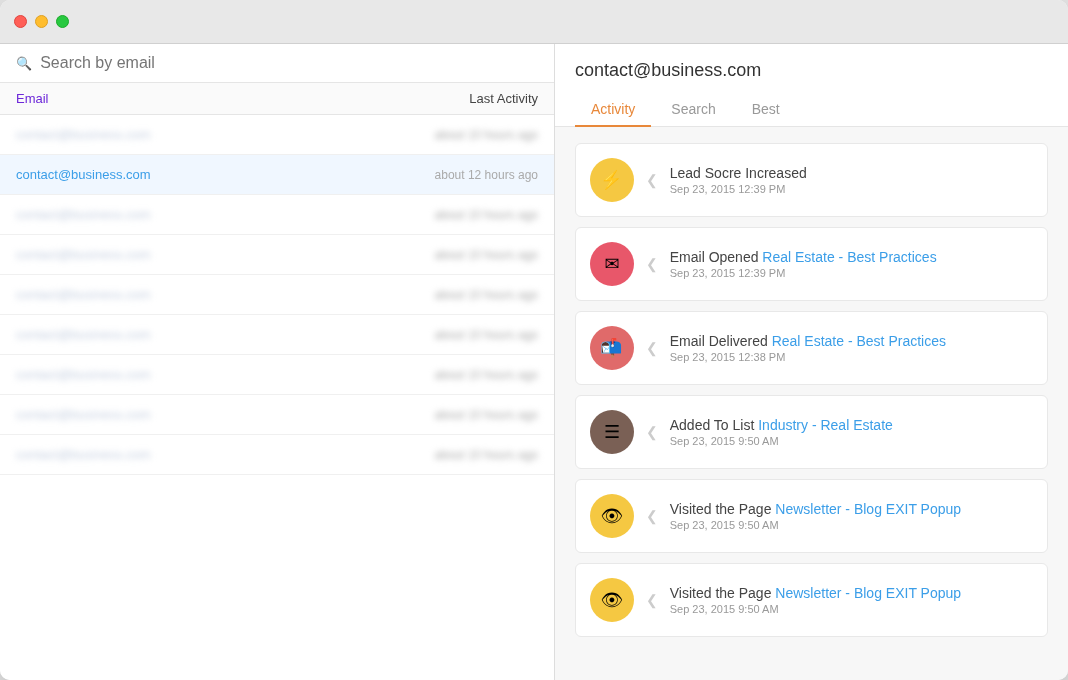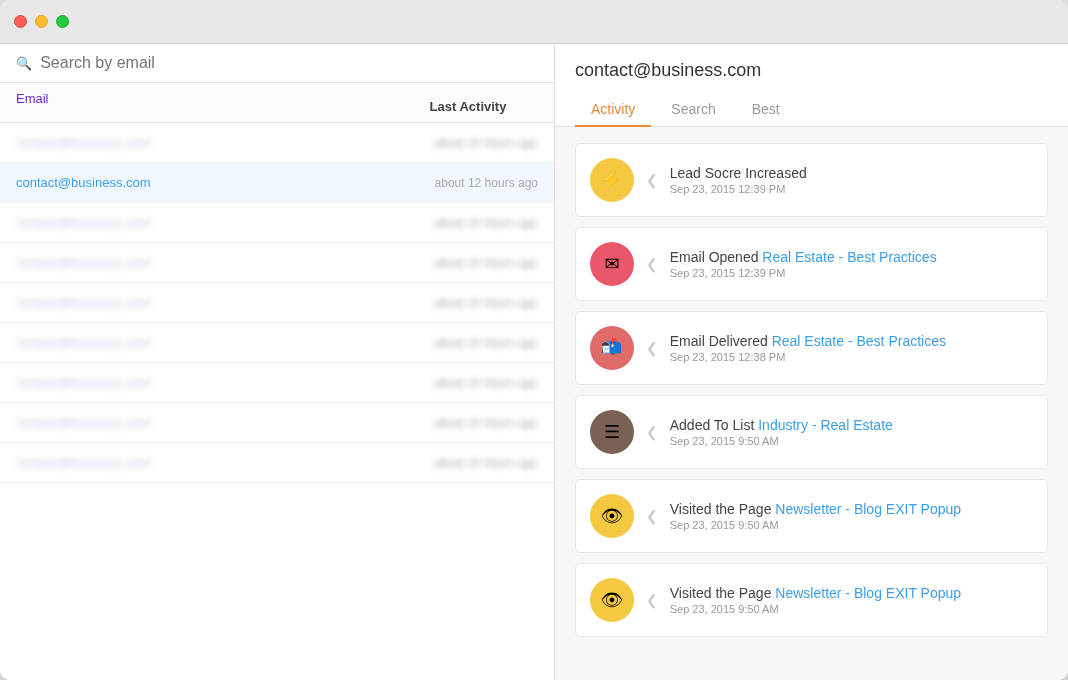--- a/index.html
+++ b/index.html
@@ -99,24 +99,23 @@
     .col-email {
       flex: 1;
       font-size: 13px;
       color: #6d28d9;
       font-weight: 500;
     }
 
     .col-activity {
       font-size: 13px;
       color: #444;
-      font-weight: 700;
+      font-weight: 400;
       width: 140px;
-      text-align: center;
-      margin-top: 8px;
+      text-align: right;
     }
 
     
     .contact-list {
       flex: 1;
       overflow-y: auto;
     }
 
     .contact-row {
       display: flex;

